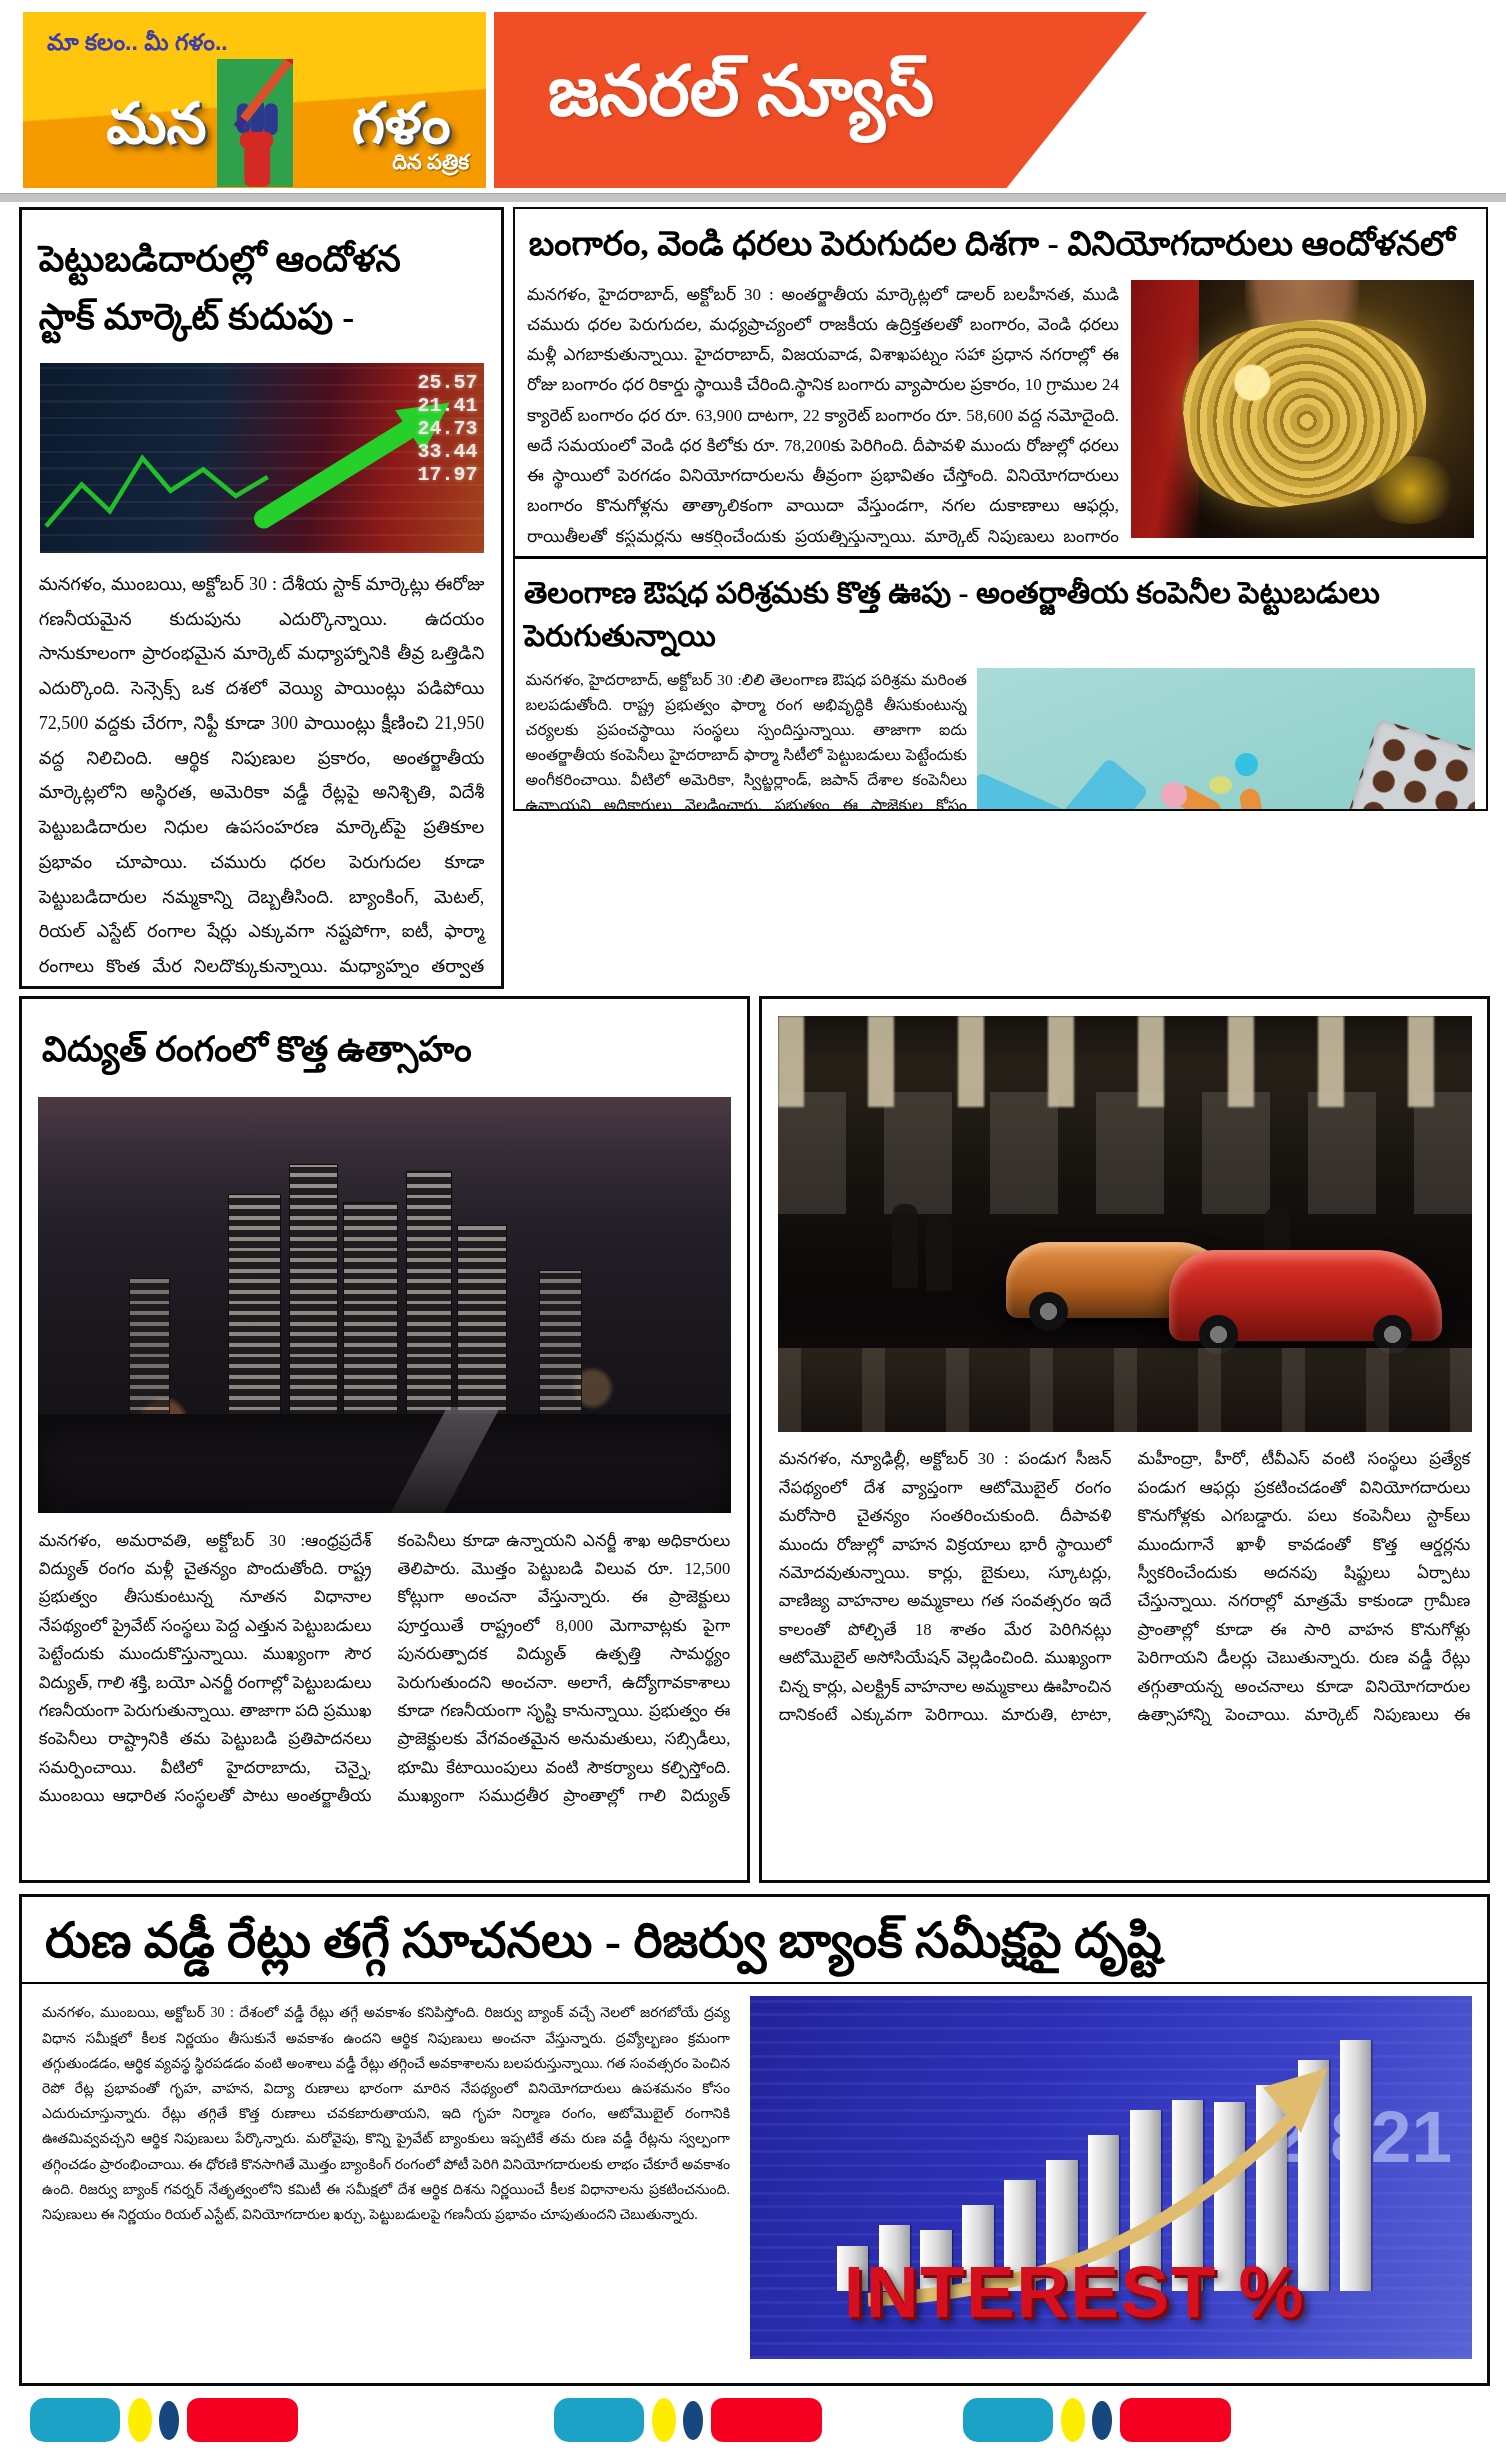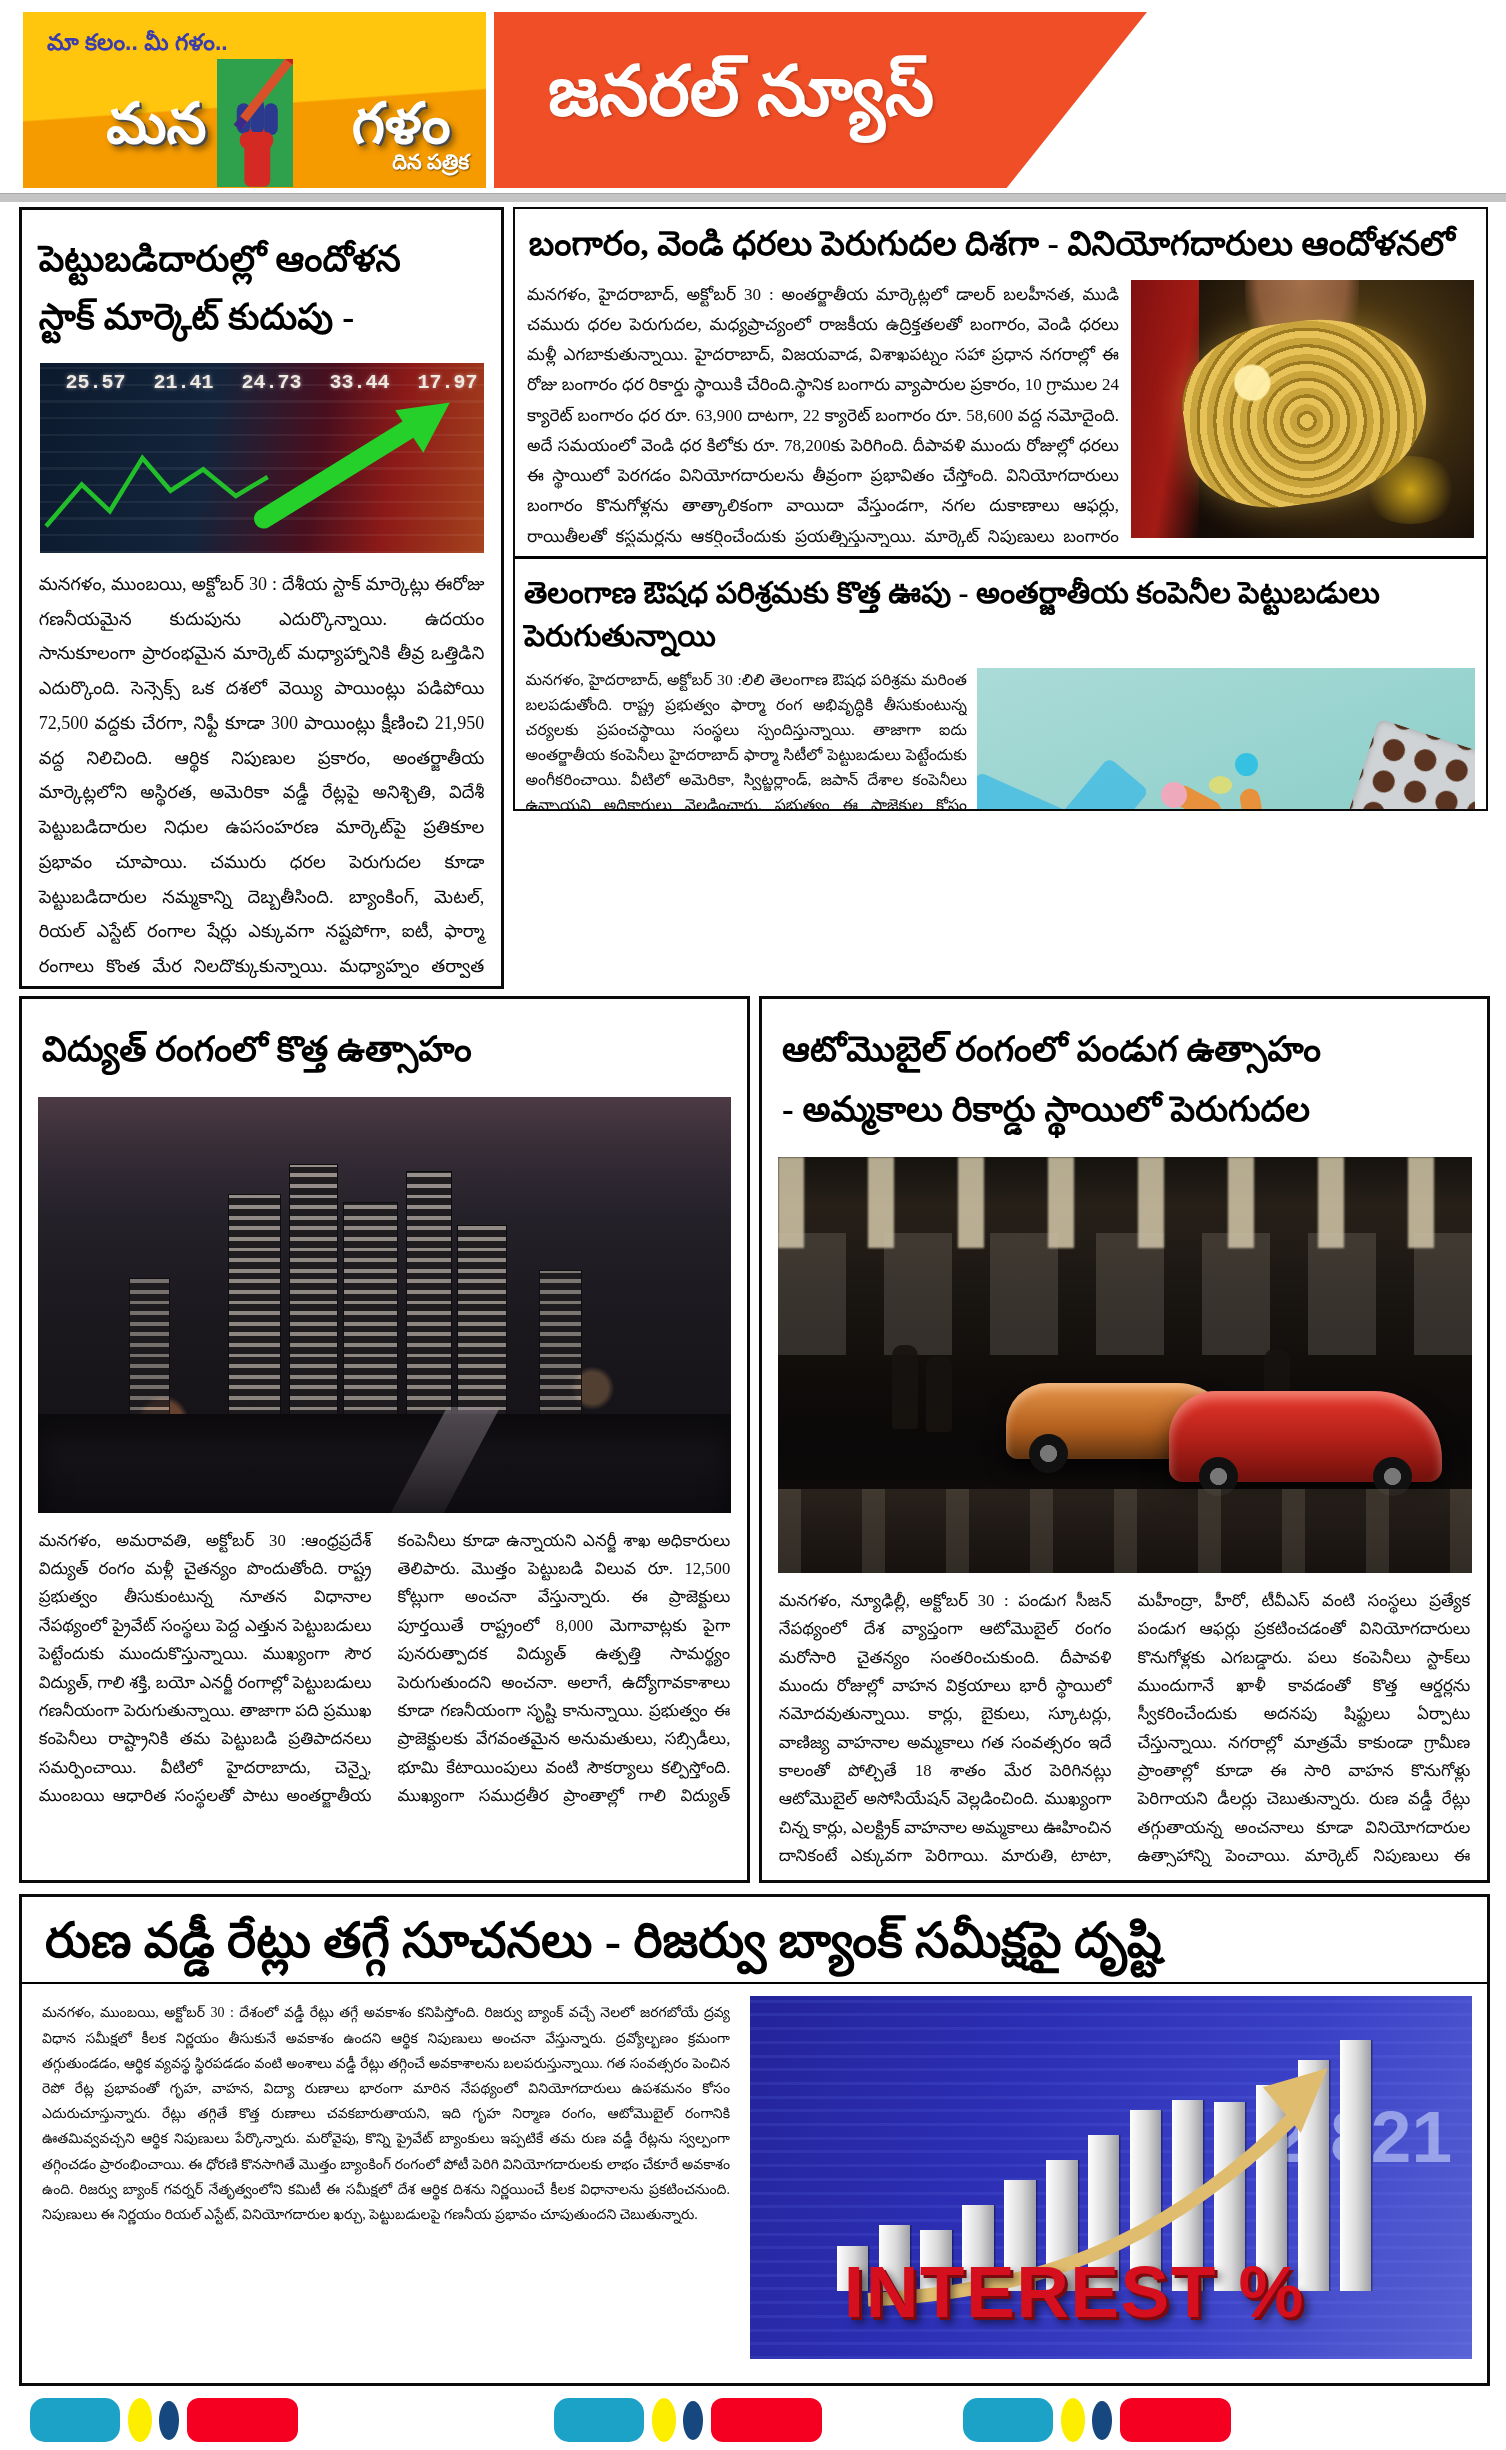--- a/index.html
+++ b/index.html
@@ -48,21 +48,21 @@
   
   .stock-box{ left:19px; top:207px; width:485px; height:782px; }
   .stock-headline{ padding:20px 16.7px 3px; font-size:36px; line-height:1.62; }
   .stock-image{ position:relative; width:444px; height:190px; margin:13.7px auto 10.6px; overflow:hidden;
     background:
       repeating-linear-gradient(0deg, rgba(255,255,255,.07) 0 2.3px, transparent 2.3px 16.7px),
       linear-gradient(100deg,#0c1a2e 0%,#122档 0%,#13243b 38%,#4a0f1e 62%,#8c1a18 78%,#a5431d 100%);
     background:
       repeating-linear-gradient(0deg, rgba(255,255,255,.06) 0 2.3px, transparent 2.3px 16.7px),
       linear-gradient(100deg,#0c1a2e 0%,#13243b 38%,#4a0f1e 62%,#8c1a18 78%,#a5431d 100%); }
-  .ticker-col{ position:absolute; right:6px; top:7.6px; display:flex; flex-direction:row; gap:28px;
+  .ticker-col{ position:absolute; right:6px; top:7.6px; display:flex; flex-direction:column; gap:0;
     font-family:"Liberation Mono",monospace; font-weight:bold; font-size:20px; color:#f0e9e2;
     text-shadow:0 0 4.6px rgba(255,255,255,.5); }
   .stock-body{ padding:3px 16.7px; font-size:18px; line-height:1.93; }
 
   
   .right-region{ position:absolute; left:513px; top:207px; width:975px; height:604px;
     border:2.3px solid #0a0a0a; background:#fff; overflow:hidden; }
   .gold-headline{ padding:9px 13.7px 1.5px; font-size:34px; line-height:1.5; }
   .gold-flex{ display:flex; gap:12px; padding:9px 12px 6px; }
   .gold-body{ flex:1 1 auto; font-size:17px; line-height:1.78; height:267px; }
@@ -288,24 +288,20 @@
       <div class="tower" style="left:419px;width:50px;height:197px;"></div>
       <div class="tower" style="left:91px;width:41px;height:144px;opacity:.8;"></div>
       <div class="tower" style="left:501px;width:43px;height:152px;opacity:.85;"></div>
       <div class="city-ground"></div>
       <div class="city-road"></div>
     </div>
     <div class="bodytext mid-body">మనగళం, అమరావతి, అక్టోబర్ 30 :ఆంధ్రప్రదేశ్ విద్యుత్ రంగం మళ్లీ చైతన్యం పొందుతోంది. రాష్ట్ర ప్రభుత్వం తీసుకుంటున్న నూతన విధానాల నేపథ్యంలో ప్రైవేట్ సంస్థలు పెద్ద ఎత్తున పెట్టుబడులు పెట్టేందుకు ముందుకొస్తున్నాయి. ముఖ్యంగా సౌర విద్యుత్, గాలి శక్తి, బయో ఎనర్జీ రంగాల్లో పెట్టుబడులు గణనీయంగా పెరుగుతున్నాయి. తాజాగా పది ప్రముఖ కంపెనీలు రాష్ట్రానికి తమ పెట్టుబడి ప్రతిపాదనలు సమర్పించాయి. వీటిలో హైదరాబాదు, చెన్నై, ముంబయి ఆధారిత సంస్థలతో పాటు అంతర్జాతీయ కంపెనీలు కూడా ఉన్నాయని ఎనర్జీ శాఖ అధికారులు తెలిపారు. మొత్తం పెట్టుబడి విలువ రూ. 12,500 కోట్లుగా అంచనా వేస్తున్నారు. ఈ ప్రాజెక్టులు పూర్తయితే రాష్ట్రంలో 8,000 మెగావాట్లకు పైగా పునరుత్పాదక విద్యుత్ ఉత్పత్తి సామర్థ్యం పెరుగుతుందని అంచనా. అలాగే, ఉద్యోగావకాశాలు కూడా గణనీయంగా సృష్టి కానున్నాయి. ప్రభుత్వం ఈ ప్రాజెక్టులకు వేగవంతమైన అనుమతులు, సబ్సిడీలు, భూమి కేటాయింపులు వంటి సౌకర్యాలు కల్పిస్తోంది. ముఖ్యంగా సముద్రతీర ప్రాంతాల్లో గాలి విద్యుత్ ప్రాజెక్టులు, రాయలసీమ ప్రాంతంలో సౌర విద్యుత్ ప్రాజెక్టులు ఏర్పాటు చేసేందుకు ప్రణాళికలు సిద్ధమవుతున్నాయి. ఆంధ్రప్రదేశ్ భవిష్యత్తులో పునరుత్పాదక విద్యుత్ రంగంలో దేశానికి మోడల్ రాష్ట్రంగా నిలుస్తుందని పరిశ్రమ నిపుణులు అంచనా వేస్తున్నారు.</div>
   </div>
 
   <div class="abox auto-box">
-    <div class="headline mid-headline">
-      <div>ఆటోమొబైల్ రంగంలో పండుగ ఉత్సాహం</div>
-      <div>- అమ్మకాలు రికార్డు స్థాయిలో పెరుగుదల</div>
-    </div>
     <div class="mid-image showroom-img">
       <div class="ceiling"></div>
       <div class="glass-wall"></div>
       <div class="person" style="left:114px;"></div>
       <div class="person" style="left:148px;bottom:141px;height:76px;"></div>
       <div class="person" style="left:486px;bottom:152px;height:72px;"></div>
       <div class="car car-orange">
         <div class="wheel" style="left:23px;"></div>
         <div class="wheel" style="right:23px;"></div>
       </div>

